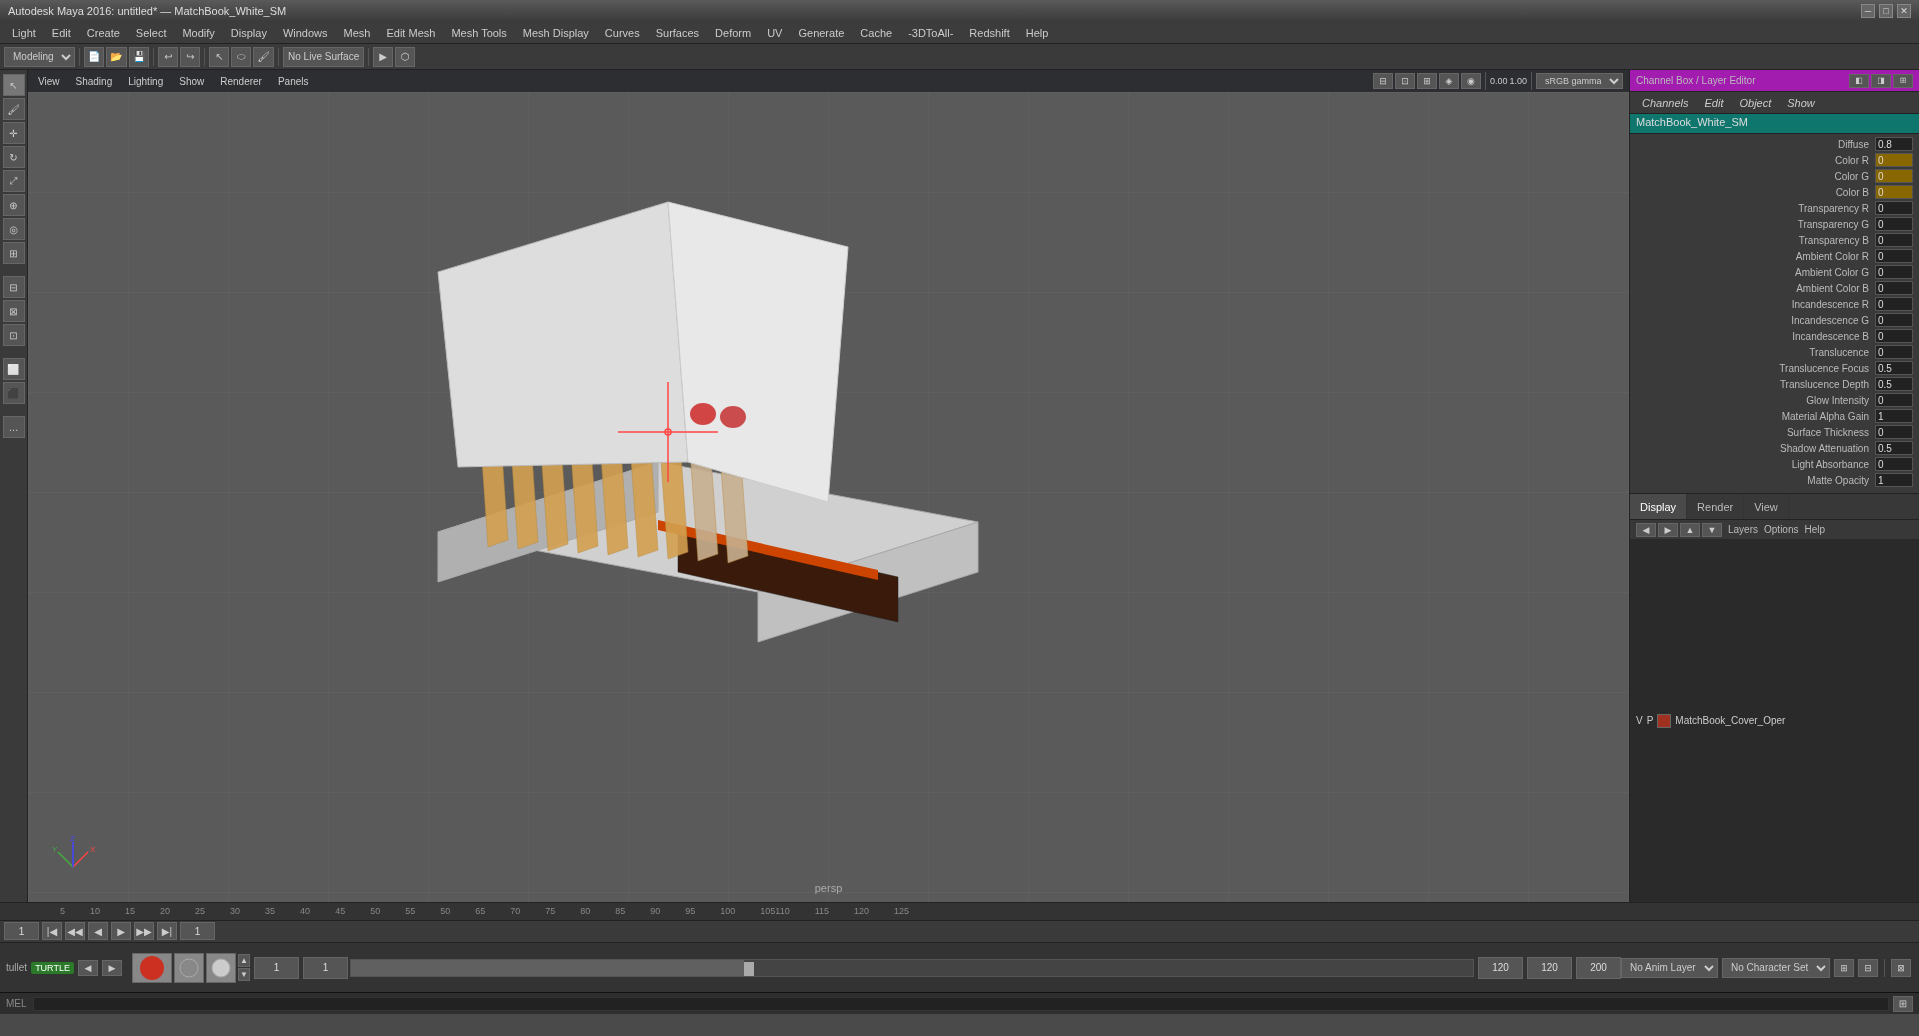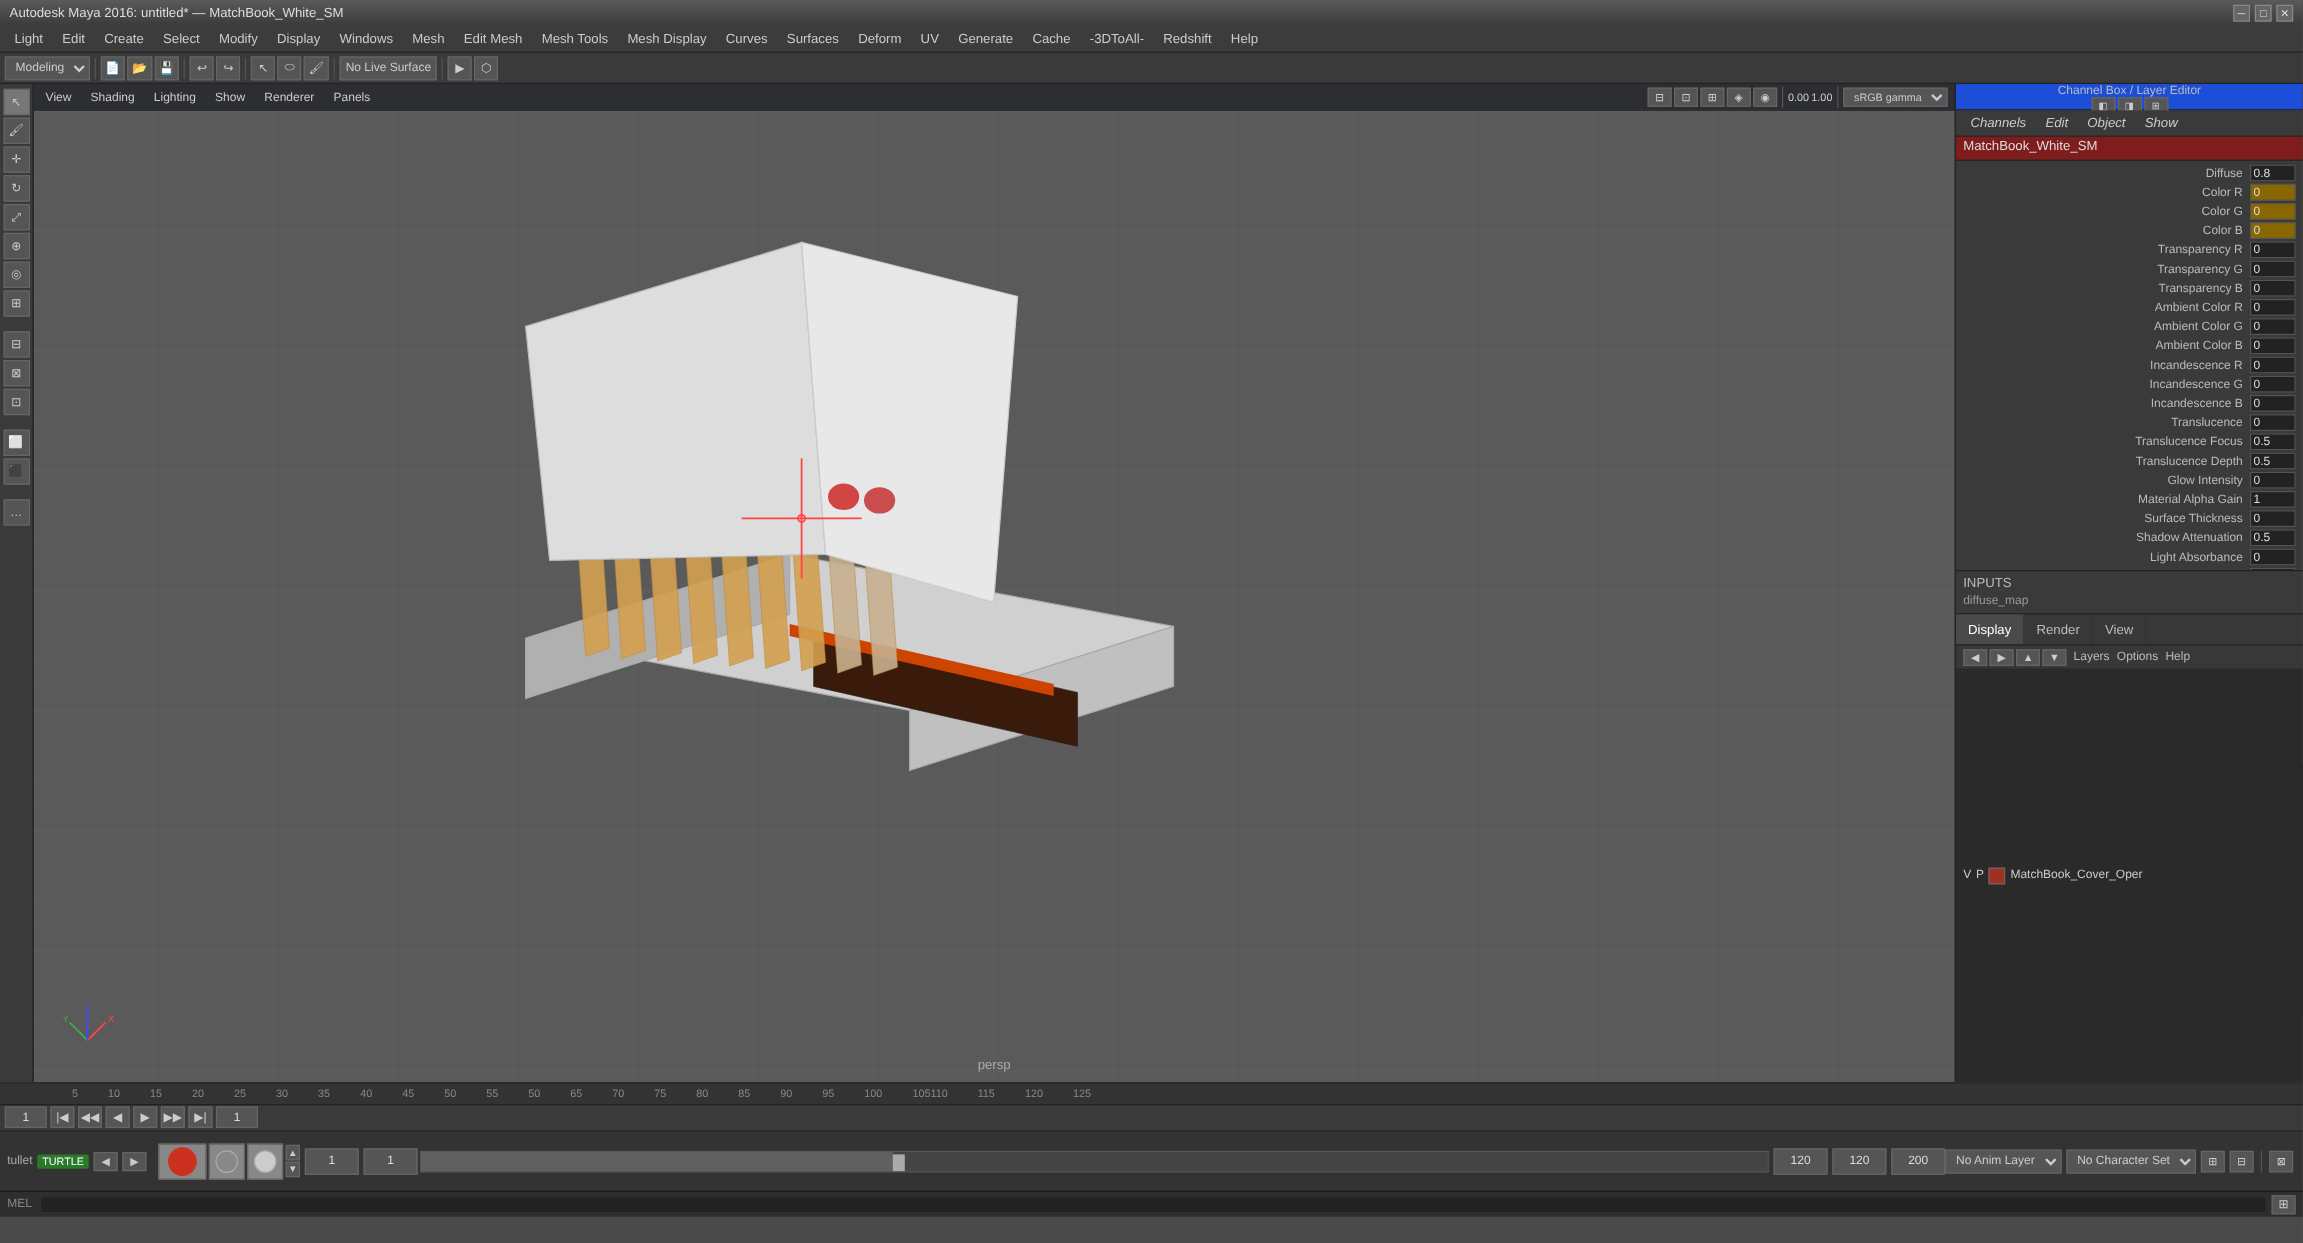--- a/index.html
+++ b/index.html
@@ -166,29 +166,28 @@
     #right-panel {
       width: 290px;
       background: #3a3a3a;
       border-left: 1px solid #222;
       display: flex;
       flex-direction: column;
     }
 
     #right-panel-header {
       height: 22px;
-      background: #1d4ed8;
+      background: #a21caf;
       display: flex;
       align-items: center;
       justify-content: space-between;
       padding: 0 6px;
       border-bottom: 1px solid #222;
       font-size: 10px;
       color: #bbb;
-      flex-direction: column;
     }
 
     #channels-tabs {
       height: 22px;
       background: #3a3a3a;
       display: flex;
       align-items: center;
       gap: 4px;
       padding: 0 6px;
       border-bottom: 1px solid #222;
@@ -199,21 +198,21 @@
       color: #ccc;
       cursor: pointer;
       padding: 2px 6px;
     }
 
     #material-name {
       height: 20px;
       padding: 2px 6px;
       font-size: 11px;
       color: #ddd;
-      background: #7f1d1d;
+      background: #0f766e;
       border-bottom: 1px solid #222;
     }
 
     #channels-list {
       flex: 1;
       overflow-y: auto;
       padding: 2px 0;
     }
     .channel-row {
       display: flex;
@@ -710,24 +709,20 @@
         <div class="channel-row">
           <span class="channel-name">Light Absorbance</span>
           <input type="text" class="channel-value-box" value="0" style="">
         </div>
         <div class="channel-row">
           <span class="channel-name">Matte Opacity</span>
           <input type="text" class="channel-value-box" value="1" style="">
         </div>
       </div>
 
-    <div id="inputs-section">
-      <div class="inputs-label">INPUTS</div>
-      <div class="inputs-item">diffuse_map</div>
-    </div>
 
     <div id="display-tabs">
       <div class="disp-tab active">Display</div>
       <div class="disp-tab">Render</div>
       <div class="disp-tab">View</div>
     </div>
 
     <div id="layer-options-bar">
       <div style="display:flex; gap:2px;">
         <div class="toolbar-btn" style="height:14px; width:14px; font-size:9px;">◀</div>

